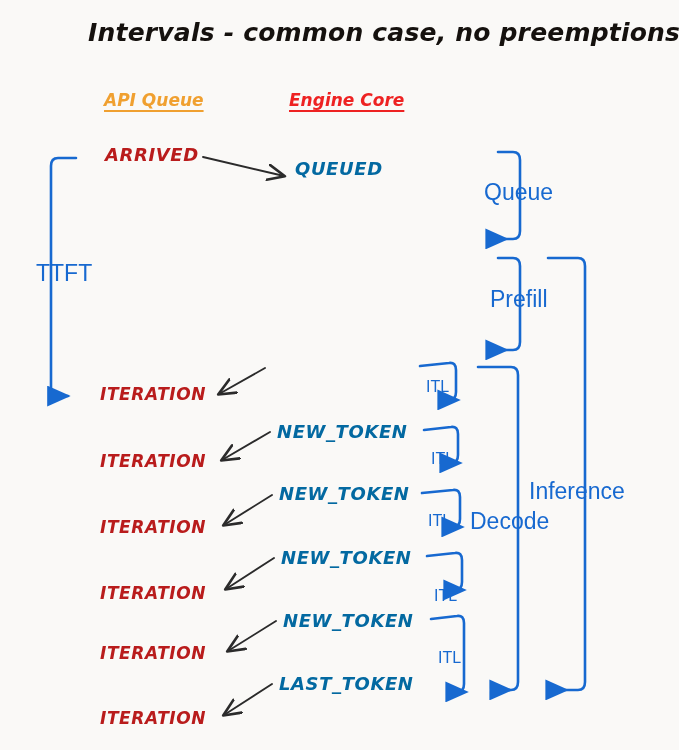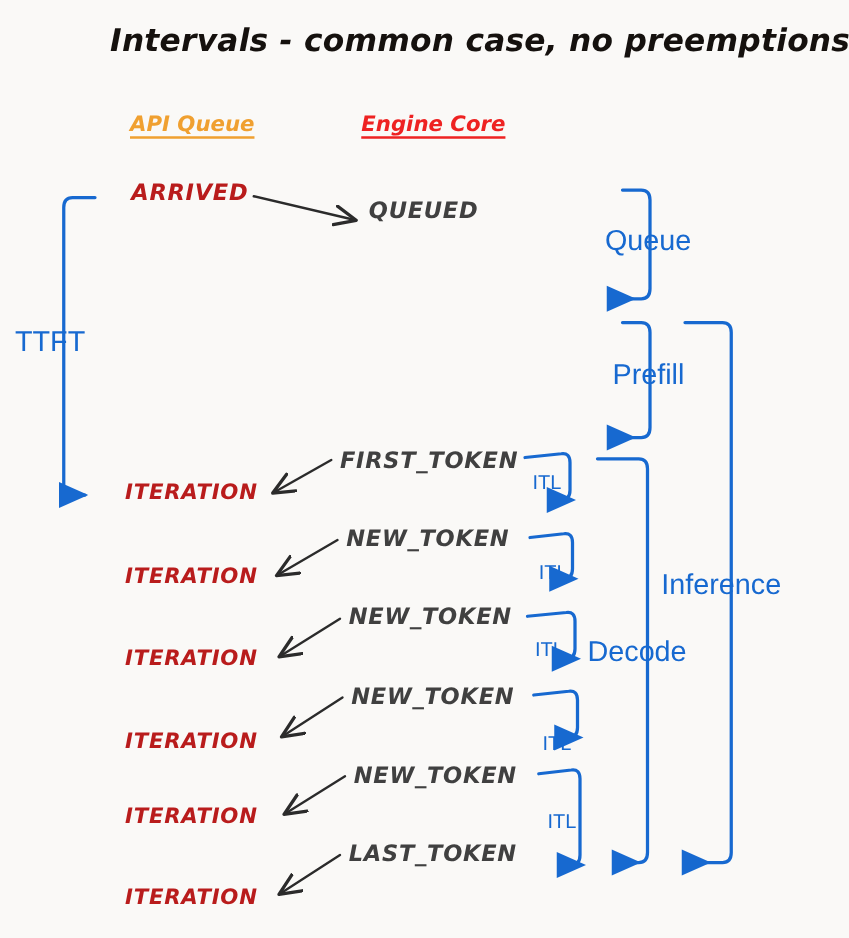--- a/index.html
+++ b/index.html
@@ -27,21 +27,21 @@
     font-style:italic;
     font-weight:700;
     font-size:17px;
     text-decoration:underline;
     text-underline-offset:4px;
     text-decoration-thickness:2px;
   }
   .c-api{color:#F0A030;}
   .c-eng{color:#EE2222;font-style:italic;}
   .c-orange{color:#b91c1c;}
-  .c-red{color:#404040;}
+  .c-red{color:#0369a1;}
 
   .state{
     font-family:"DejaVu Sans",sans-serif;
     font-style:italic;
     font-weight:700;
     font-size:18px;
     letter-spacing:.6px;
   }
   .state.small{font-size:17px;}
 
@@ -66,32 +66,31 @@
 
   <div class="lbl state c-orange" style="left:105px;top:146px;">ARRIVED</div>
   <div class="lbl state small c-orange" style="left:100px;top:386px;">ITERATION</div>
   <div class="lbl state small c-orange" style="left:100px;top:453px;">ITERATION</div>
   <div class="lbl state small c-orange" style="left:100px;top:519px;">ITERATION</div>
   <div class="lbl state small c-orange" style="left:100px;top:585px;">ITERATION</div>
   <div class="lbl state small c-orange" style="left:100px;top:645px;">ITERATION</div>
   <div class="lbl state small c-orange" style="left:100px;top:710px;">ITERATION</div>
 
   <div class="lbl state c-red" style="left:295px;top:160px;">QUEUED</div>
-  <div class="lbl state c-red" style="left:272px;top:360px;">FIRST_TOKEN</div>
   <div class="lbl state c-red" style="left:277px;top:423px;">NEW_TOKEN</div>
   <div class="lbl state c-red" style="left:279px;top:485px;">NEW_TOKEN</div>
   <div class="lbl state c-red" style="left:281px;top:549px;">NEW_TOKEN</div>
   <div class="lbl state c-red" style="left:283px;top:612px;">NEW_TOKEN</div>
   <div class="lbl state c-red" style="left:279px;top:675px;">LAST_TOKEN</div>
 
-  <div class="lbl blue blue-lg" style="left:12px;top:262px;">TTFT</div>
+  <div class="lbl blue blue-lg" style="left:36px;top:262px;">TTFT</div>
   <div class="lbl blue blue-lg" style="left:484px;top:181px;">Queue</div>
   <div class="lbl blue blue-lg" style="left:490px;top:288px;">Prefill</div>
   <div class="lbl blue blue-lg" style="left:470px;top:510px;">Decode</div>
-  <div class="lbl blue blue-lg" style="left:529px;top:456px;text-align:right;">Inference</div>
+  <div class="lbl blue blue-lg" style="left:529px;top:480px;text-align:right;">Inference</div>
 
   <div class="lbl blue blue-md" style="left:426px;top:379px;">ITL</div>
   <div class="lbl blue blue-md" style="left:431px;top:451px;">ITL</div>
   <div class="lbl blue blue-md" style="left:428px;top:513px;">ITL</div>
   <div class="lbl blue blue-md" style="left:434px;top:588px;">ITL</div>
   <div class="lbl blue blue-md" style="left:438px;top:650px;">ITL</div>
 
   <svg id="wires" viewBox="0 0 679 750">
     <defs>
       <marker id="bluearrow-left" markerWidth="10" markerHeight="10" refX="8" refY="4" orient="auto" markerUnits="strokeWidth">

